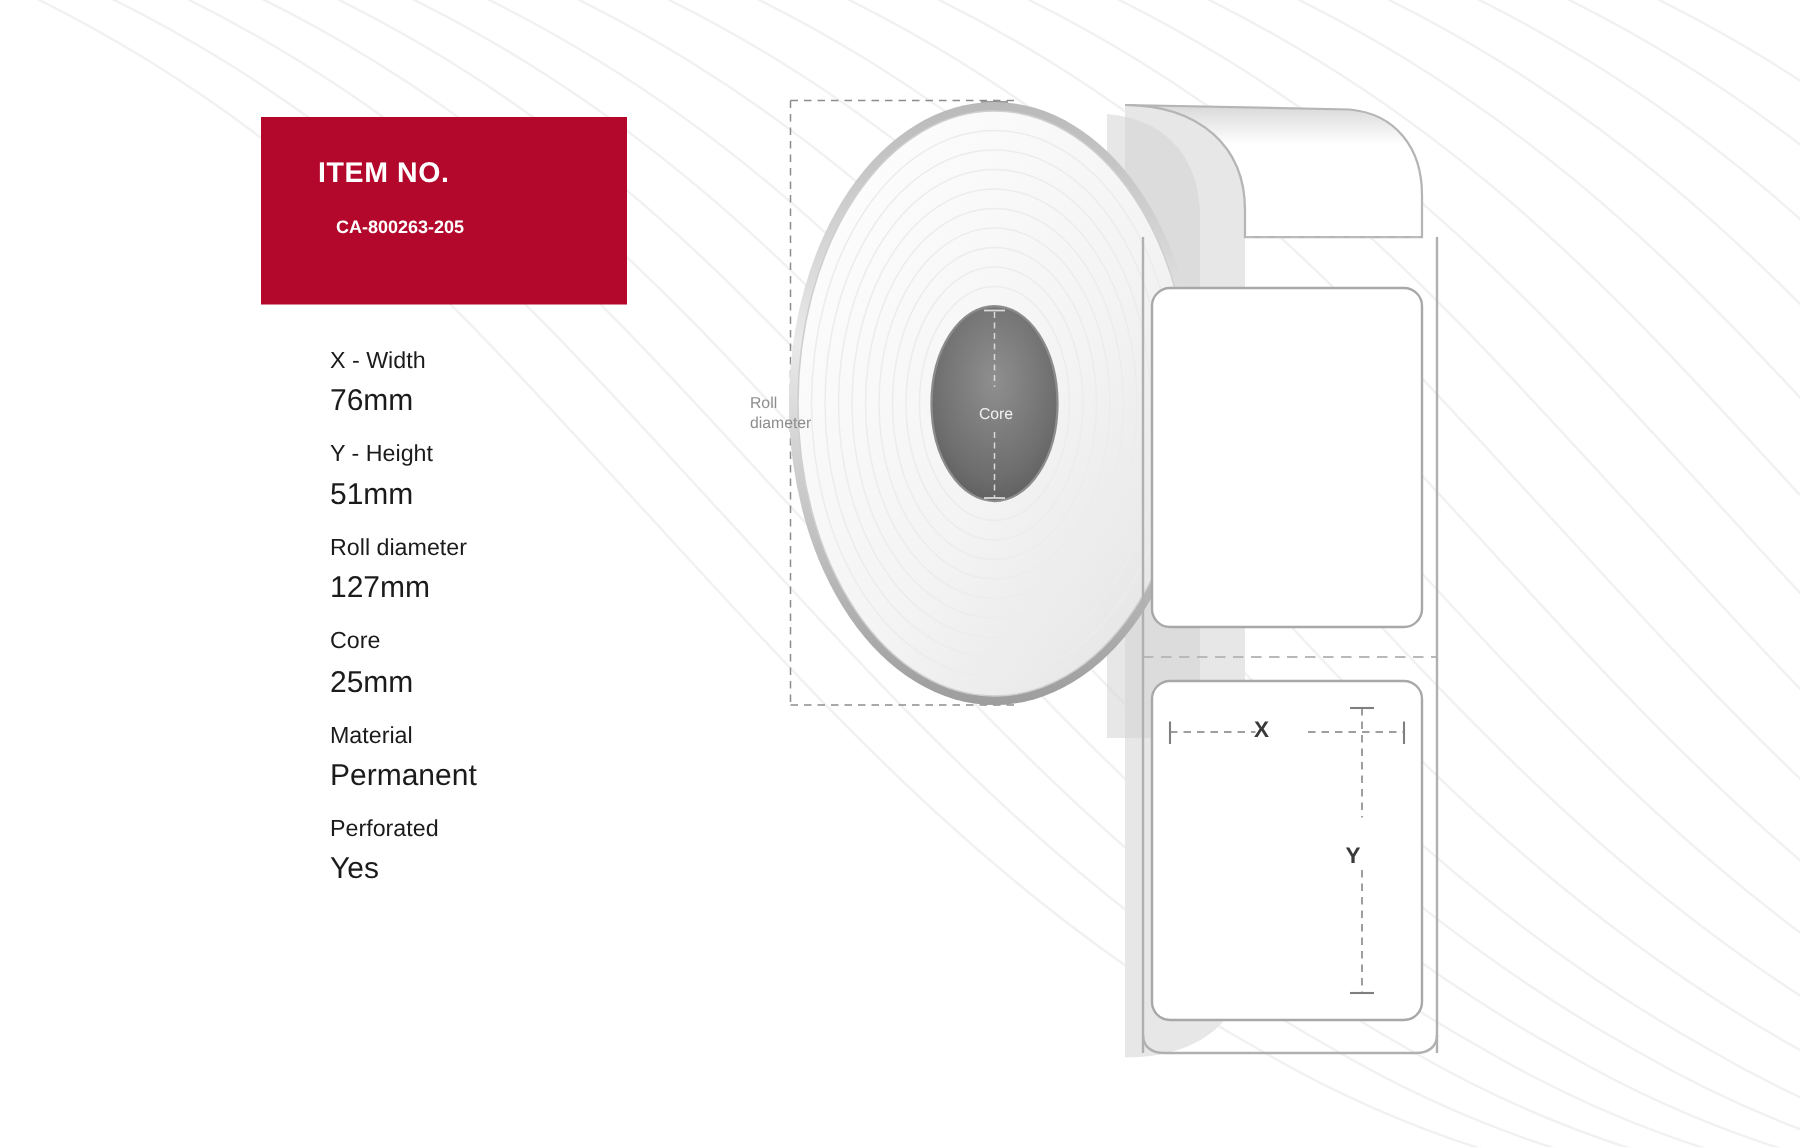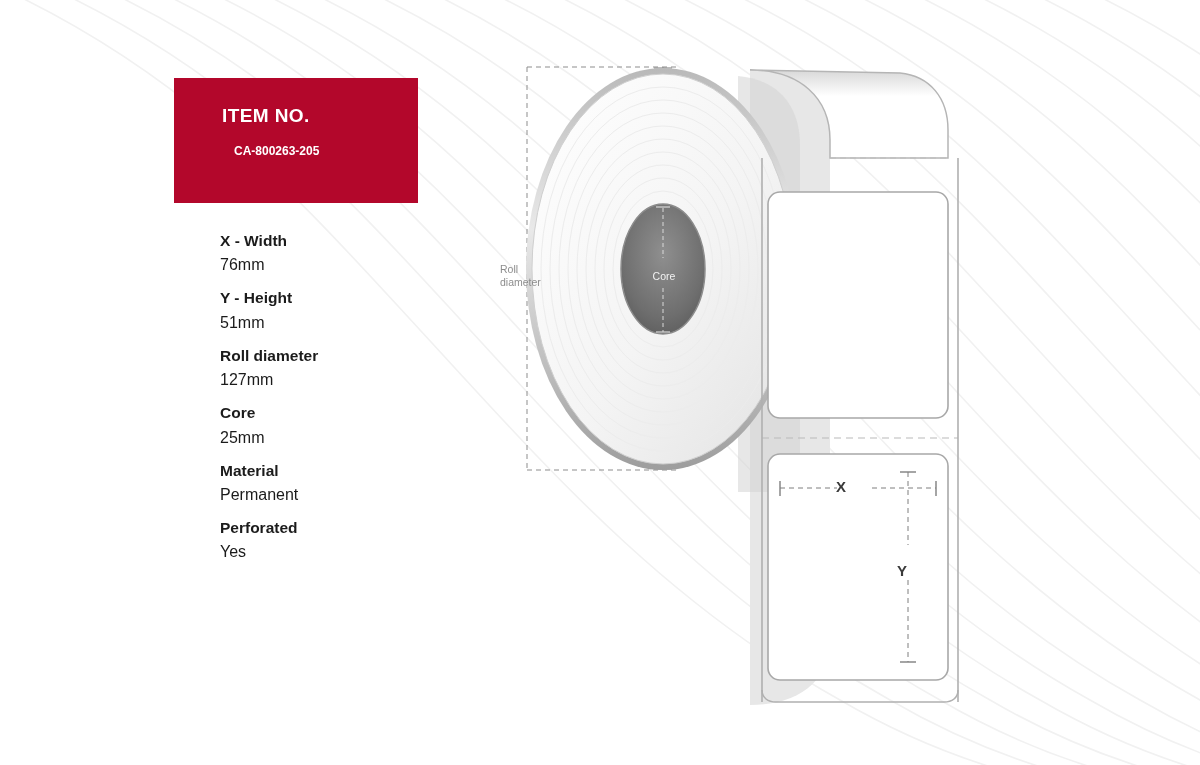--- a/index.html
+++ b/index.html
@@ -30,21 +30,21 @@
   
   .item-badge {
     position: absolute;
     left: 174px;
     top: 78px;
     width: 244px;
     height: 125px;
     background: #b3072b;
     color: #ffffff;
     box-sizing: border-box;
-    padding: 27px 0 0 48px;
+    padding: 27px 0 0 38px;
   }
   .item-badge .item-title {
     font-size: 19px;
     font-weight: bold;
     letter-spacing: 0.4px;
     margin: 0 0 17px 0;
   }
   .item-badge .item-value {
     font-size: 12px;
     font-weight: bold;
@@ -53,27 +53,27 @@
 
   .specs {
     position: absolute;
     left: 220px;
     top: 231px;
     width: 300px;
   }
   .spec-row { margin-bottom: 13px; }
   .spec-label {
     font-size: 15.5px;
-    font-weight: bold;
+    font-weight: normal;
     color: #1b1b1b;
     line-height: 1.25;
     margin: 0 0 5px 0;
   }
   .spec-value {
-    font-size: 16px;
+    font-size: 20px;
     font-weight: normal;
     color: #1b1b1b;
     line-height: 1.25;
     margin: 0;
   }
 
   
   .illustration {
     position: absolute;
     left: 500px;

